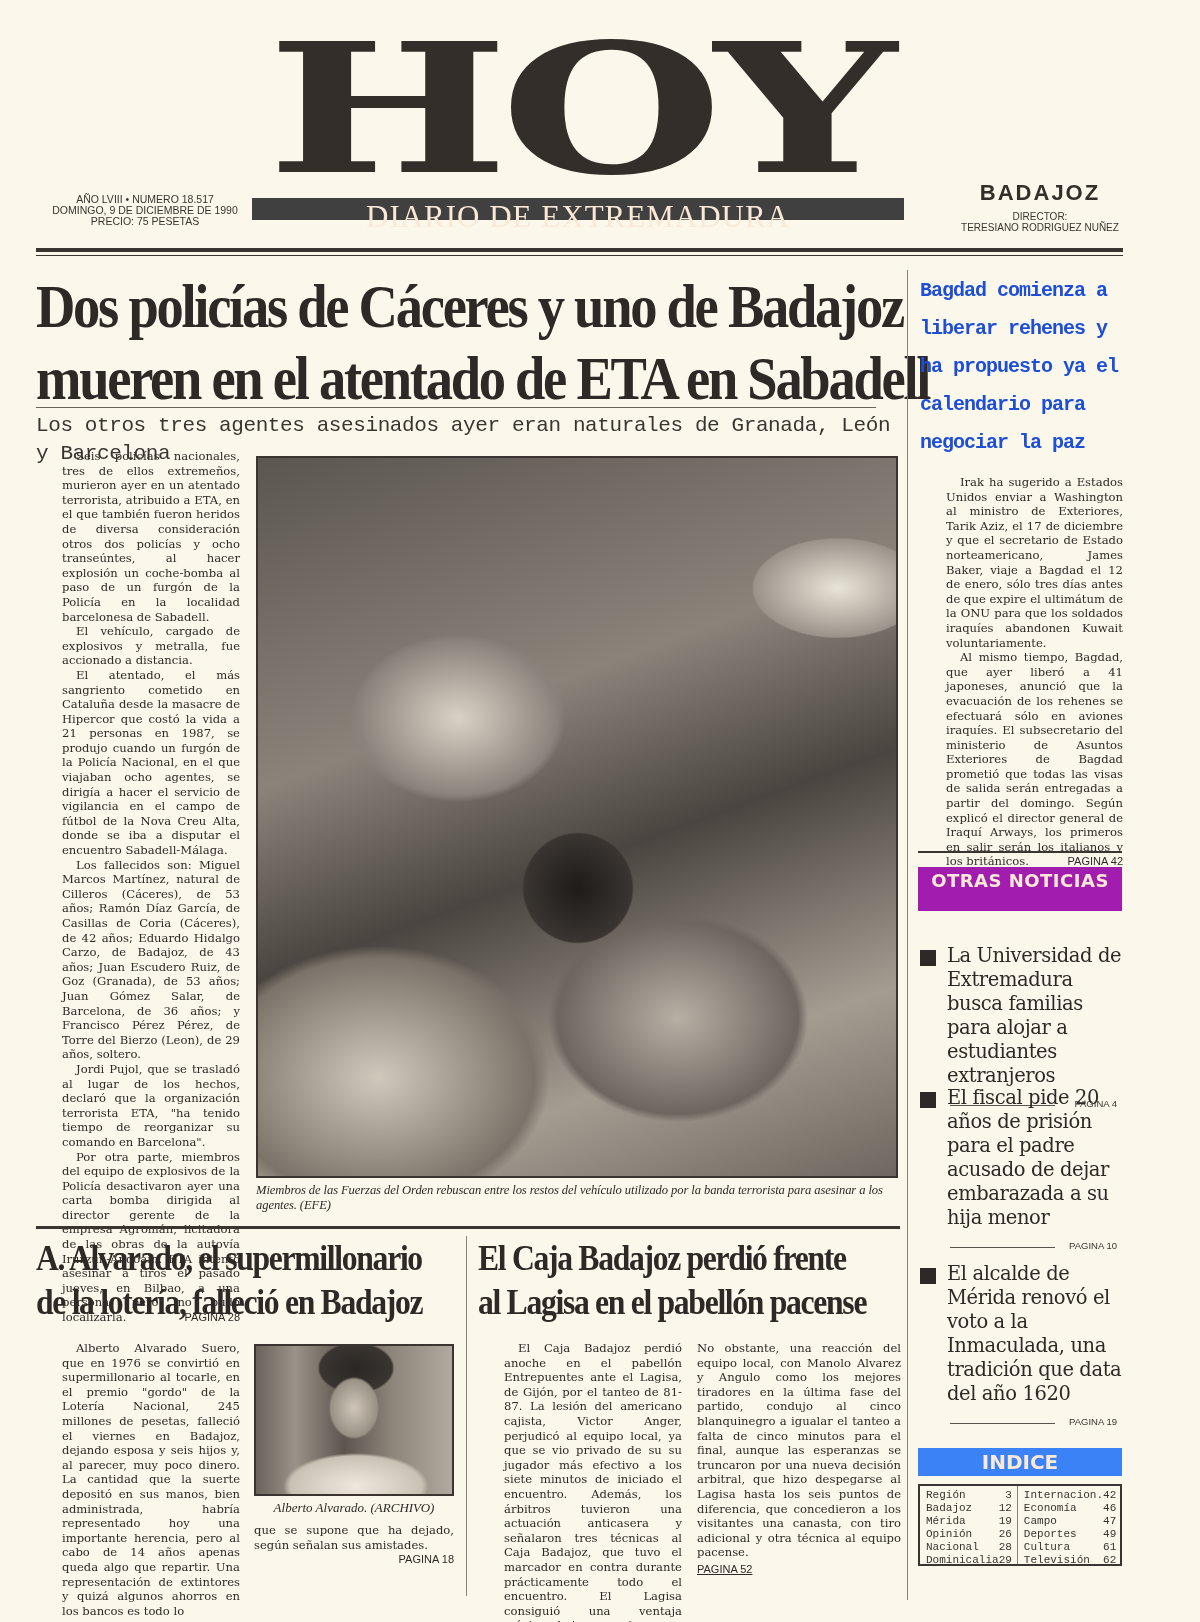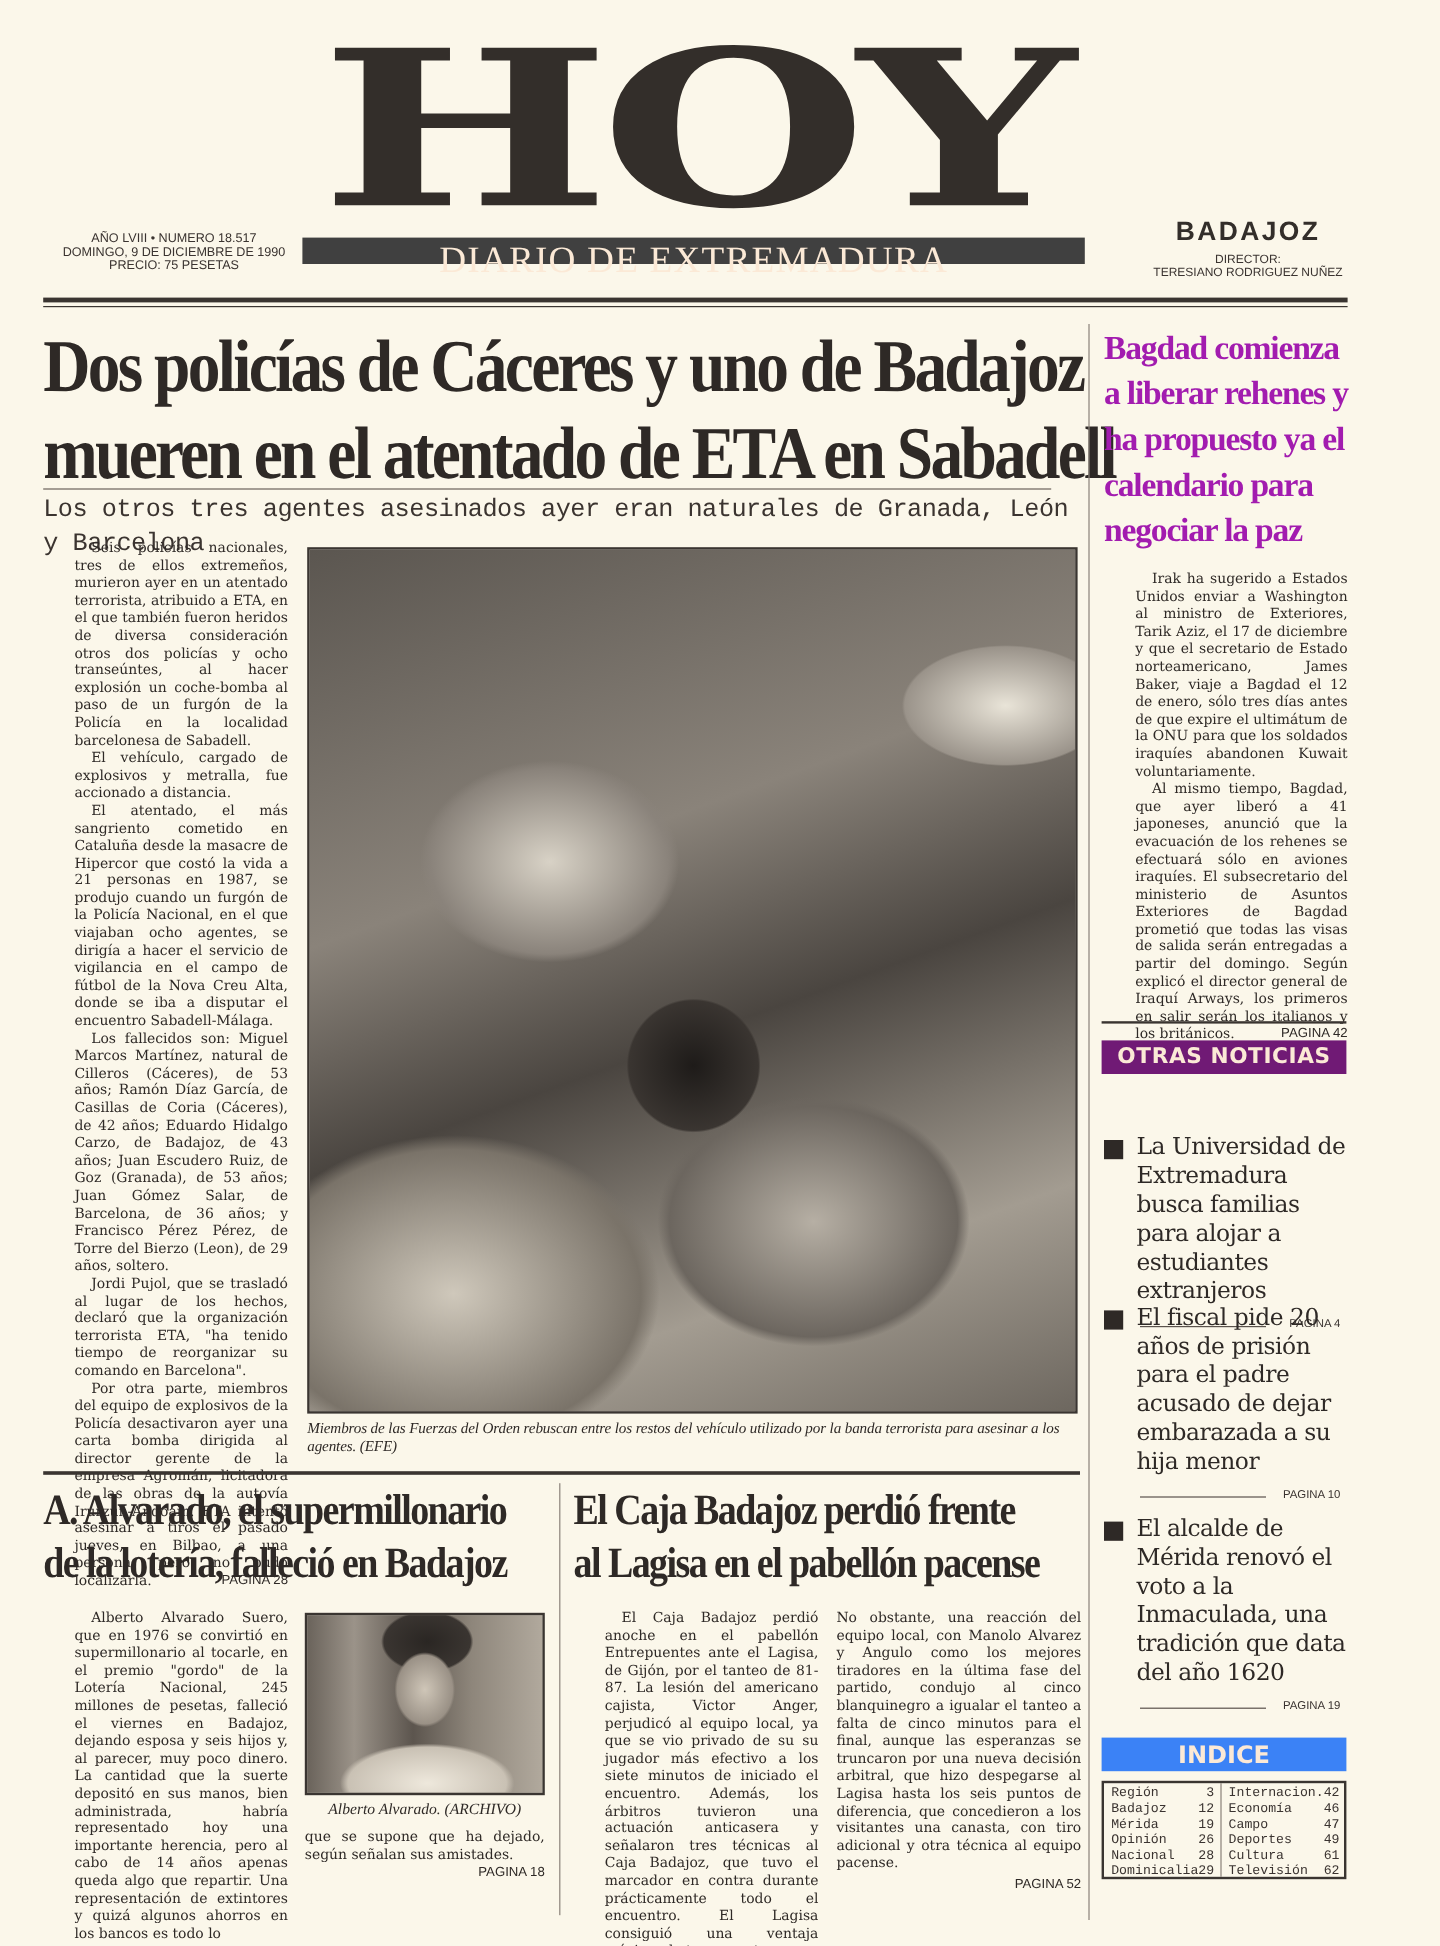--- a/index.html
+++ b/index.html
@@ -42,25 +42,25 @@
       radial-gradient(ellipse 200px 160px at 420px 560px, #b6afa4 0%, #6c665f 60%, transparent 65%),
       radial-gradient(ellipse 260px 200px at 120px 620px, #cfc8bb 0%, #7a7369 60%, transparent 66%),
       linear-gradient(160deg, #5b5650 0%, #8a837a 35%, #4a4540 55%, #a39c91 80%, #6d675f 100%);
   }
   .caption-main { left: 256px; top: 1183px; width: 648px; font-family: "Liberation Serif", serif; font-style: italic;
     font-size: 12.6px; line-height: 15px; color: #2e2926; letter-spacing: -0.1px; }
 
   .col-rule-v { width: 1px; background: #8a827a; }
 
   
-  .side-head { left: 920px; top: 272px; width: 205px; font-family: Liberation Serif, serif; font-weight: bold;
-    font-size: 28px; line-height: 38px; color: #a21caf; letter-spacing: -1px; }
+  .side-head { left: 920px; top: 272px; width: 205px; font-family: Liberation Mono, monospace; font-weight: bold;
+    font-size: 20px; line-height: 38px; color: #1d4ed8; letter-spacing: -1px; }
   .side-body { left: 920px; top: 475px; width: 203px; }
 
-  .otras-title { left: 918px; top: 867px; width: 204px; height: 28px; background: #701a75; color: #fbe9d6;
+  .otras-title { left: 918px; top: 867px; width: 204px; height: 44px; background: #a21caf; color: #fbe9d6;
     font-family: "DejaVu Sans", sans-serif; font-weight: bold; font-size: 18px; line-height: 28px; text-align: center; letter-spacing: 0.5px; }
   .news-item { left: 920px; width: 205px; }
   .news-item .bullet { position: absolute; left: 0; top: 6px; width: 16px; height: 16px; background: #2e2926; }
   .news-item .txt { margin-left: 27px; font-family: "DejaVu Serif", serif; font-size: 19.5px; line-height: 24px; color: #2e2926; letter-spacing: -0.4px; }
   .news-item .foot { margin-top: 10px; position: relative; height: 14px; }
   .news-item .foot .line { position: absolute; left: 30px; top: 7px; width: 105px; height: 1px; background: #5a524c; }
   .news-item .foot .pg { position: absolute; right: 8px; top: 0; font-family: "Liberation Sans", sans-serif; font-size: 9.5px; color: #3a3330; }
 
   .indice-title { left: 918px; top: 1448px; width: 204px; height: 28px; background: #3b82f6; color: #fbe9d6;
     font-family: "DejaVu Sans", sans-serif; font-weight: bold; font-size: 20px; line-height: 28px; text-align: center; }
@@ -247,14 +247,14 @@
 
 <div class="abs bh bh-right">
   <div>El Caja Badajoz perdió frente</div>
   <div>al Lagisa en el pabellón pacense</div>
 </div>
 <div class="abs caja-col1 body-text">
   <p>El Caja Badajoz perdió anoche en el pabellón Entrepuentes ante el Lagisa, de Gijón, por el tanteo de 81-87. La lesión del americano cajista, Victor Anger, perjudicó al equipo local, ya que se vio privado de su su jugador más efectivo a los siete minutos de iniciado el encuentro. Además, los árbitros tuvieron una actuación anticasera y señalaron tres técnicas al Caja Badajoz, que tuvo el marcador en contra durante prácticamente todo el encuentro. El Lagisa consiguió una ventaja máxima de trece puntos.</p>
 </div>
 <div class="abs caja-col2 body-text">
   <div>No obstante, una reacción del equipo local, con Manolo Alvarez y Angulo como los mejores tiradores en la última fase del partido, condujo al cinco blanquinegro a igualar el tanteo a falta de cinco minutos para el final, aunque las esperanzas se truncaron por una nueva decisión arbitral, que hizo despegarse al Lagisa hasta los seis puntos de diferencia, que concedieron a los visitantes una canasta, con tiro adicional y otra técnica al equipo pacense.</div>
-  <div style="text-align:right;margin-top:2px;"><span class="pagina">PAGINA 52</span></div>
+  <div style="text-align:left;margin-top:2px;text-decoration:underline;"><span class="pagina">PAGINA 52</span></div>
 </div>
 
 </body></html>

